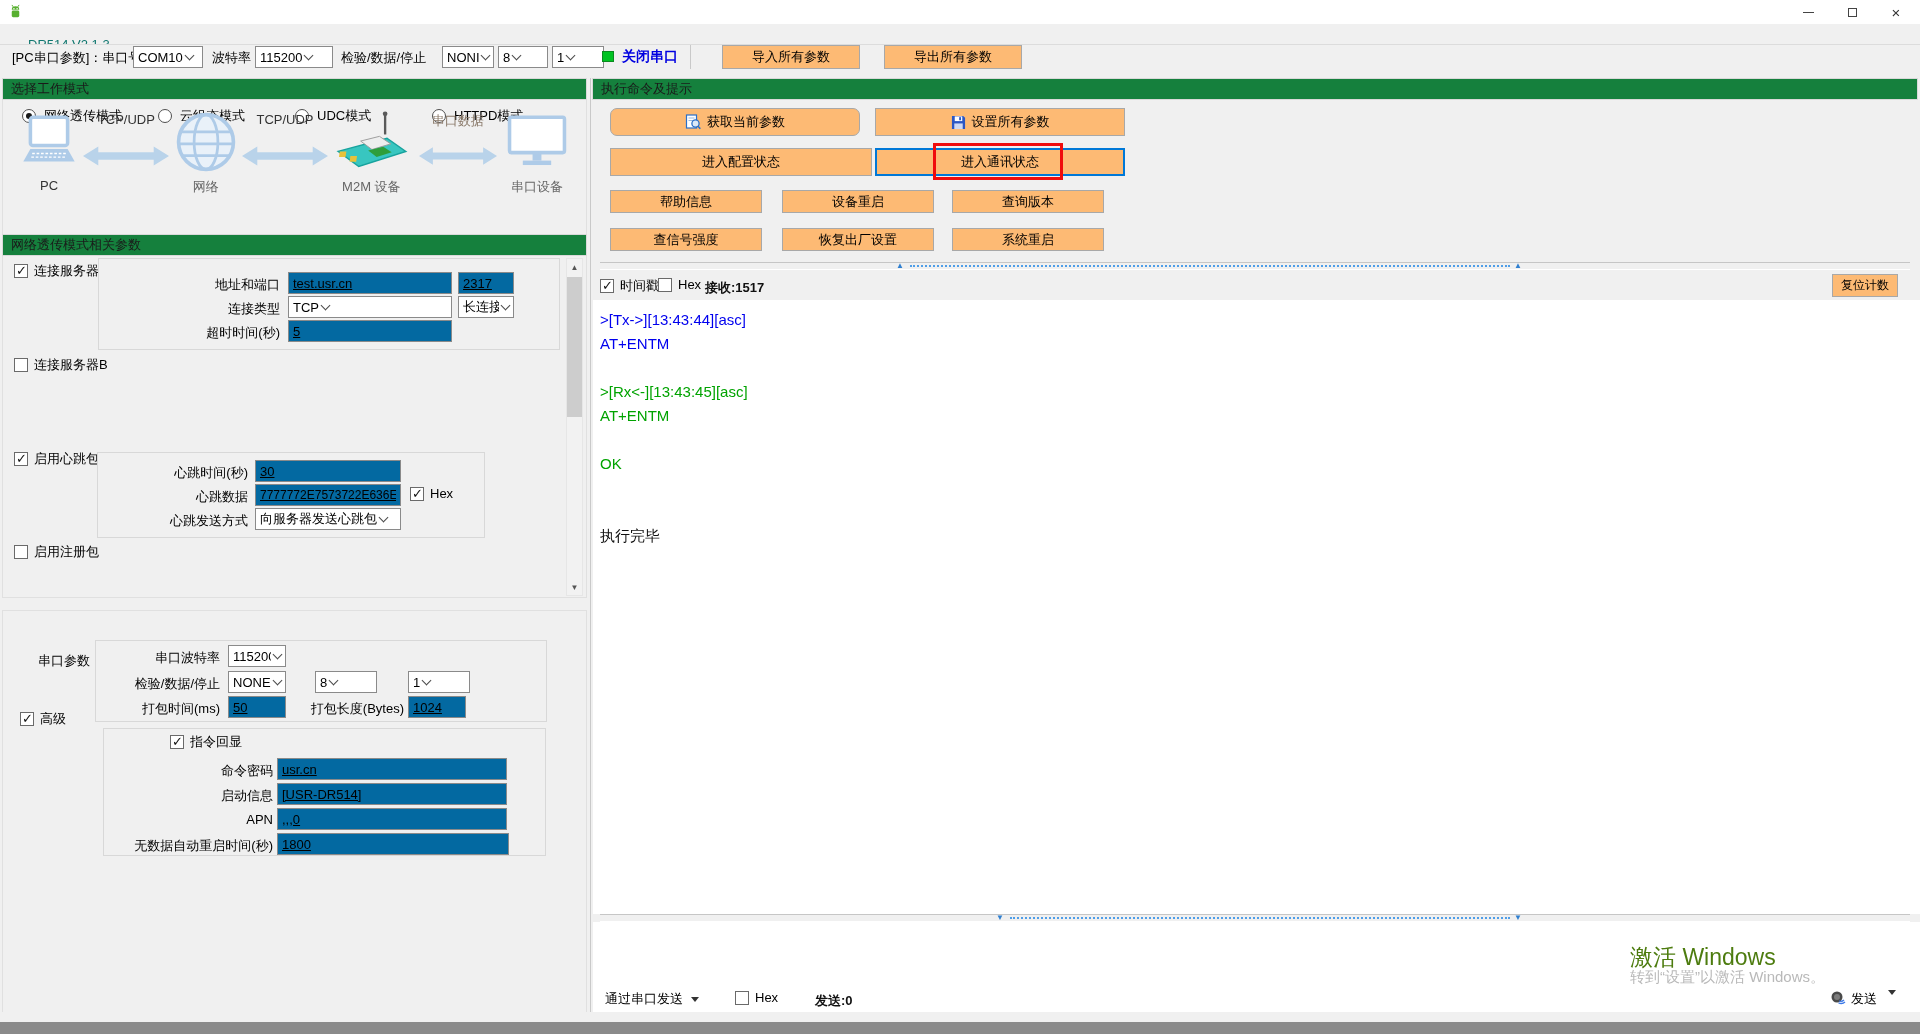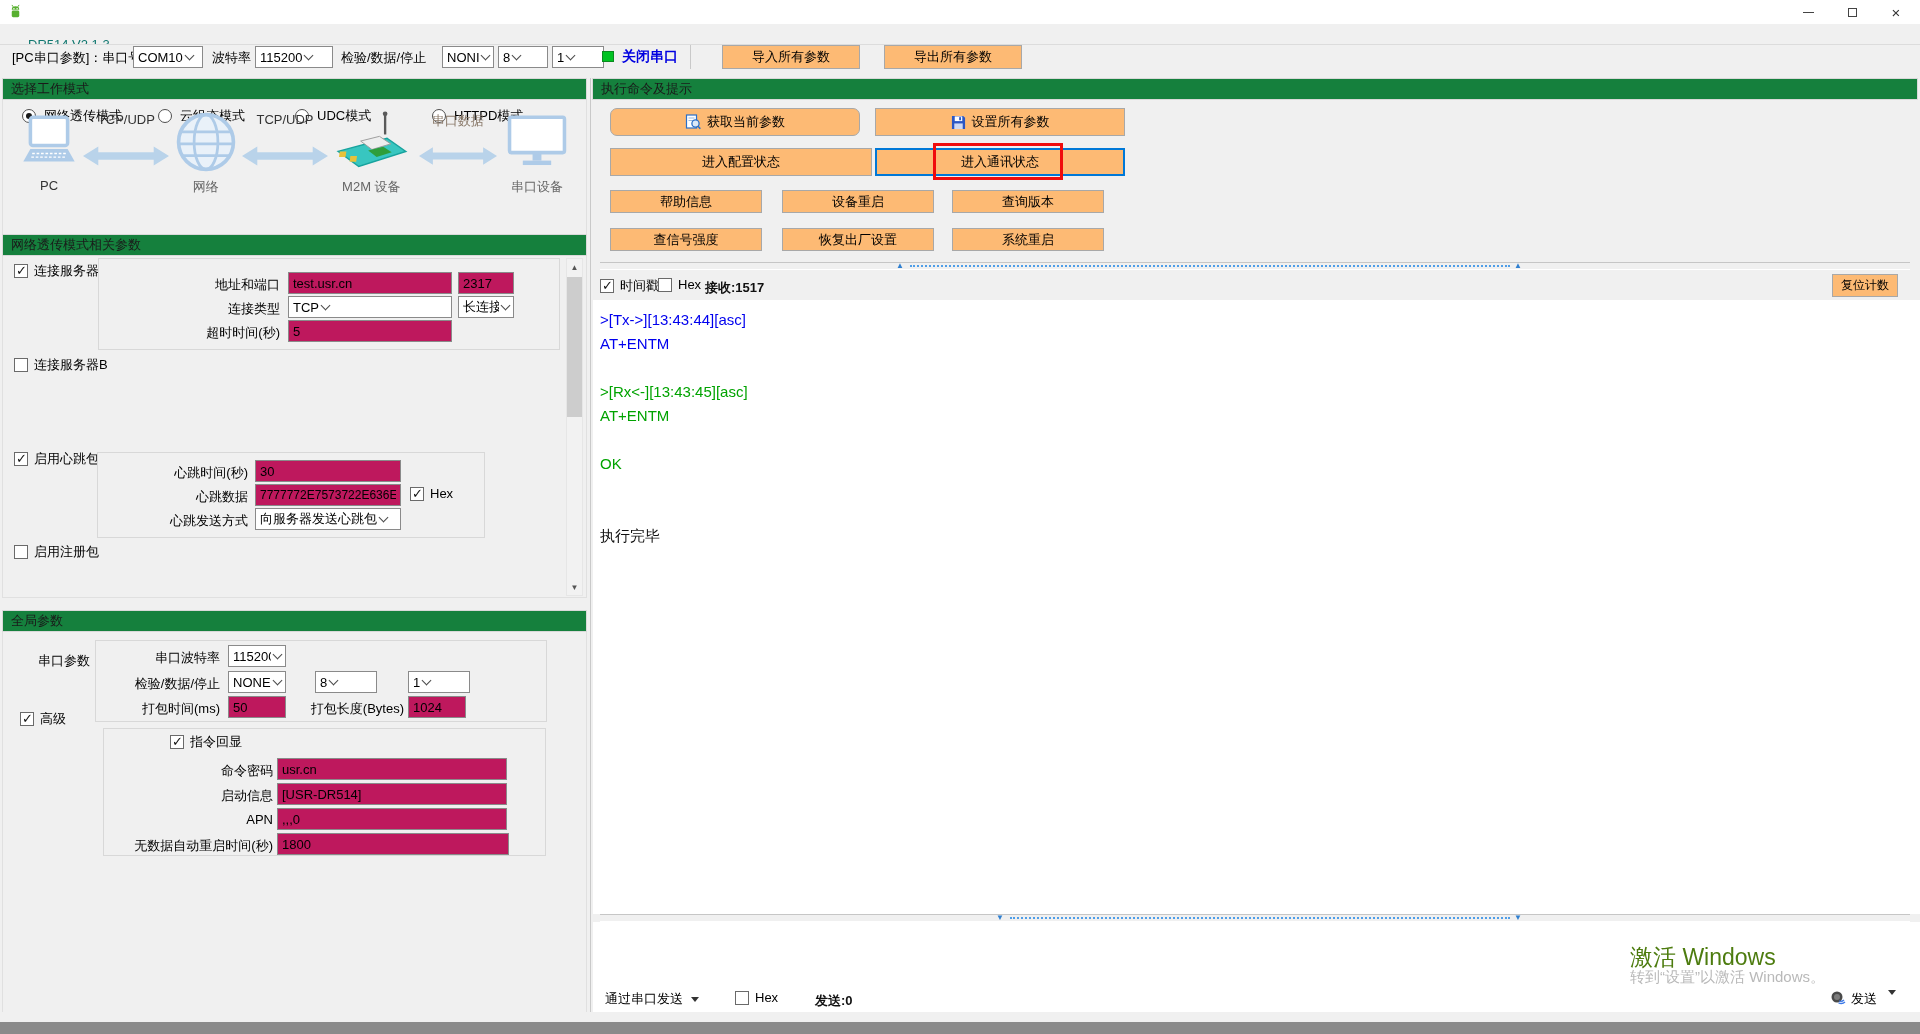--- a/index.html
+++ b/index.html
@@ -48,21 +48,21 @@
 
   
   .diagram { position:absolute; left:4px; top:110px; width:580px; height:120px; display:flex; align-items:flex-start; padding:0 14px; }
   .dg-node { display:flex; flex-direction:column; align-items:center; flex:none; }
   .dg-node .cap { margin-top:4px; font-size:13px; color:#333; }
   .dg-link { display:flex; flex-direction:column; align-items:center; flex:1; }
   .dg-link .cap { font-size:13px; color:#333; height:18px; margin-top:2px; }
 
   
   .lbl { position:absolute; font-size:13px; text-align:right; white-space:nowrap; }
-  .inp { position:absolute; height:22px; background:#be185d; border:1px solid #8a8a8a; font-size:13px; padding:0 4px; font-family:inherit; color:#000; }
+  .inp { position:absolute; height:22px; background:#0369a1; border:1px solid #8a8a8a; font-size:13px; padding:0 4px; font-family:inherit; color:#000;text-decoration:underline; }
   .fieldbox { position:absolute; border:1px solid #d8d8d8; background:#f0f0f0; }
 
   
   .sb { position:absolute; width:17px; background:#f2f2f2; border:1px solid #e6e6e6; }
   .sb .arr { position:absolute; left:0; width:15px; height:16px; display:flex; align-items:center; justify-content:center; font-size:8px; color:#555; }
   .sb .thumb { position:absolute; left:0; width:15px; background:#cdcdcd; }
 
   
   .log-white { position:absolute; background:#fff; }
   .split { position:absolute; height:8px; background:#f0f0f0; border-top:1px solid #c6c6c6; border-bottom:1px solid #fff; }
@@ -273,21 +273,20 @@
     <span>启用注册包</span>
   </div>
 
   <div class="sb" style="left:566px; top:258px; height:338px;">
     <span class="arr" style="top:0;">▲</span>
     <span class="thumb" style="top:18px; height:140px;"></span>
     <span class="arr" style="bottom:0;">▼</span>
   </div>
 
   <div class="group-outline" style="left:2px; top:610px; width:585px; height:408px;"></div>
-  <div class="group-caption" style="left:2px; top:610px; width:585px;">全局参数</div>
 
   <span class="lbl" style="left:20px; top:652px; width:70px;">串口参数</span>
   <div class="fieldbox" style="left:95px; top:640px; width:452px; height:82px;"></div>
   <span class="lbl" style="left:120px; top:649px; width:100px;">串口波特率</span>
   <div class="cmb" style="left:228px; top:645px; width:58px;">
     <span class="txt">115200</span>
       <span class="chev"></span>
   </div>
   <span class="lbl" style="left:110px; top:675px; width:110px;">检验/数据/停止</span>
   <div class="cmb" style="left:228px; top:671px; width:58px;">

